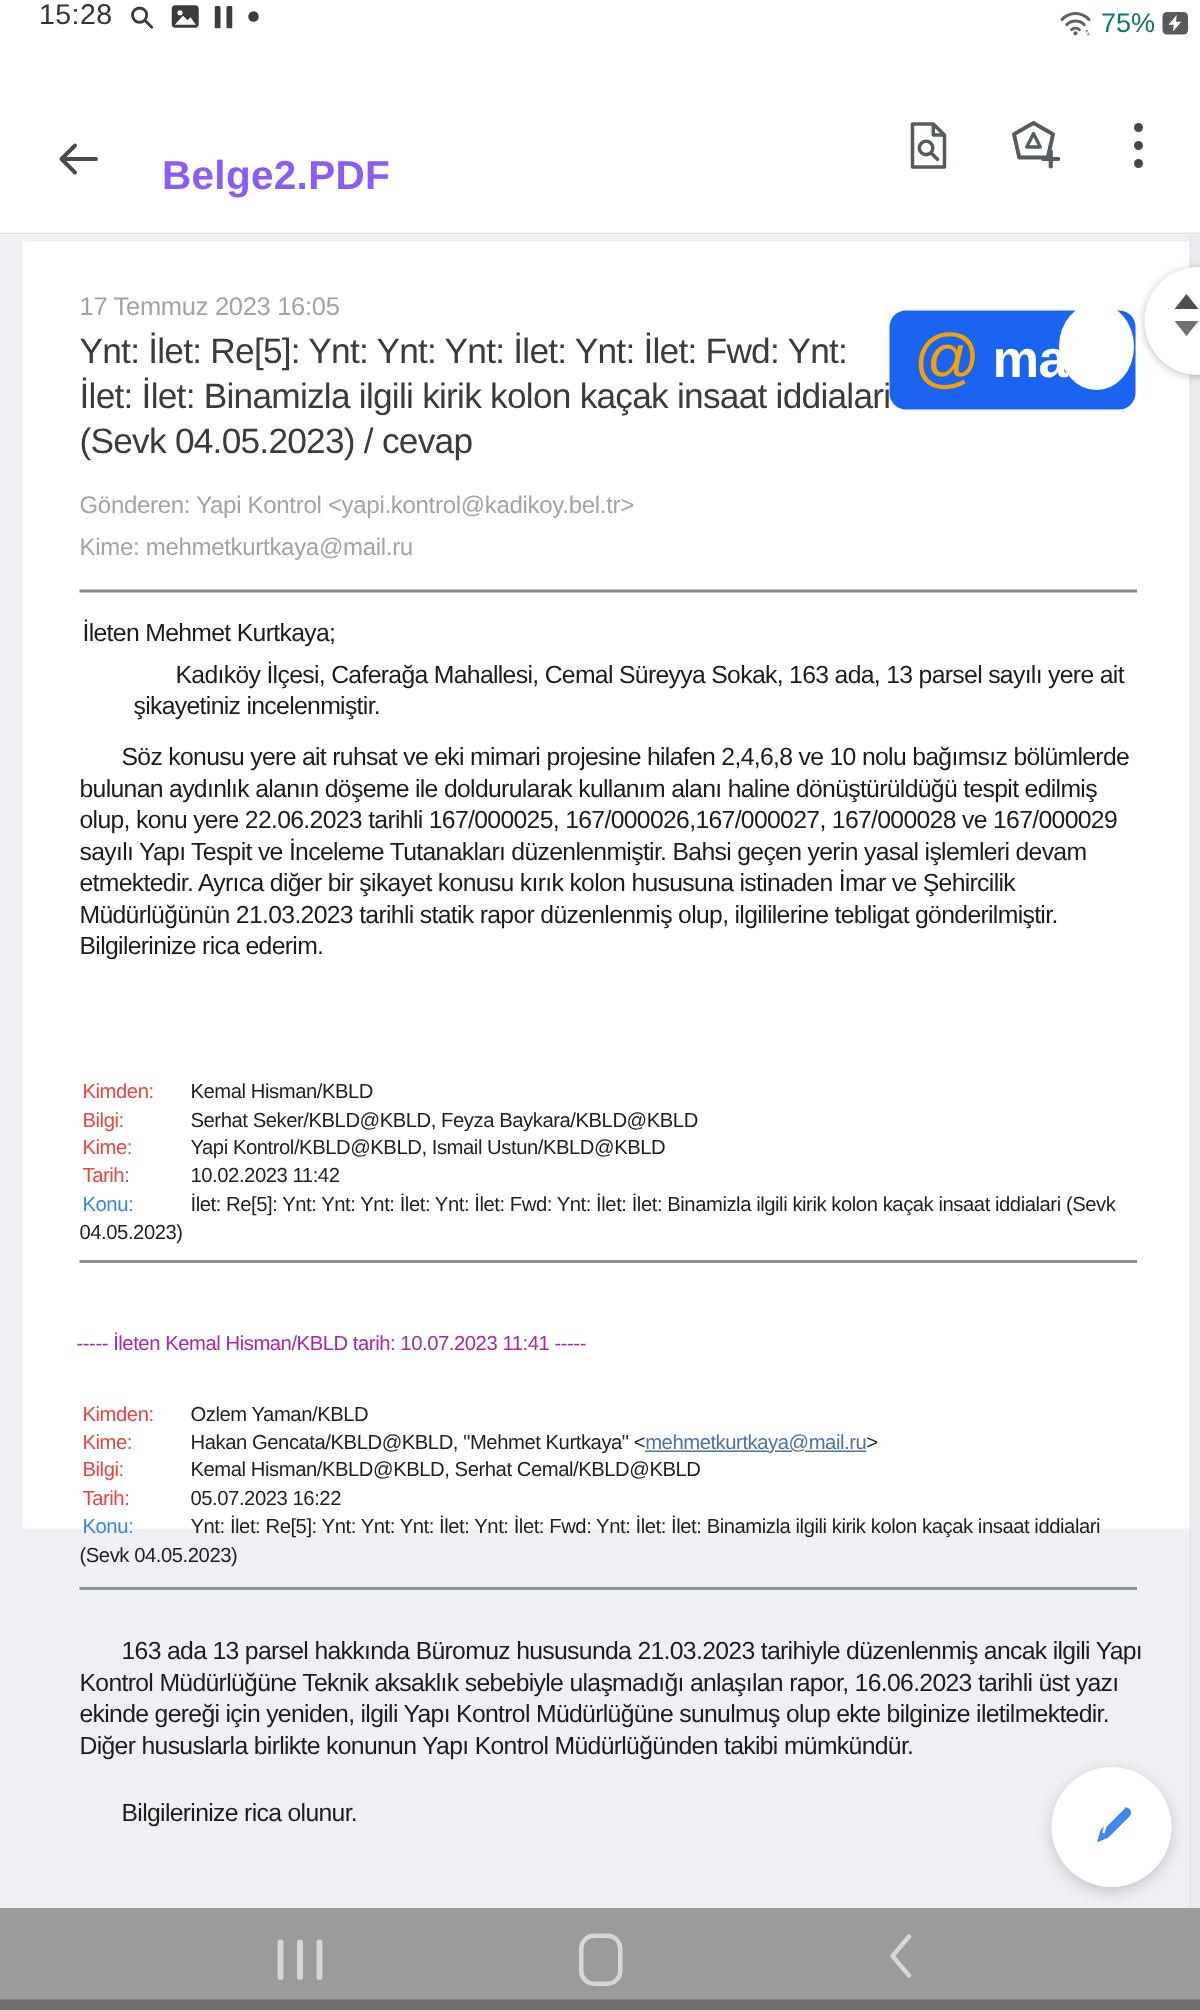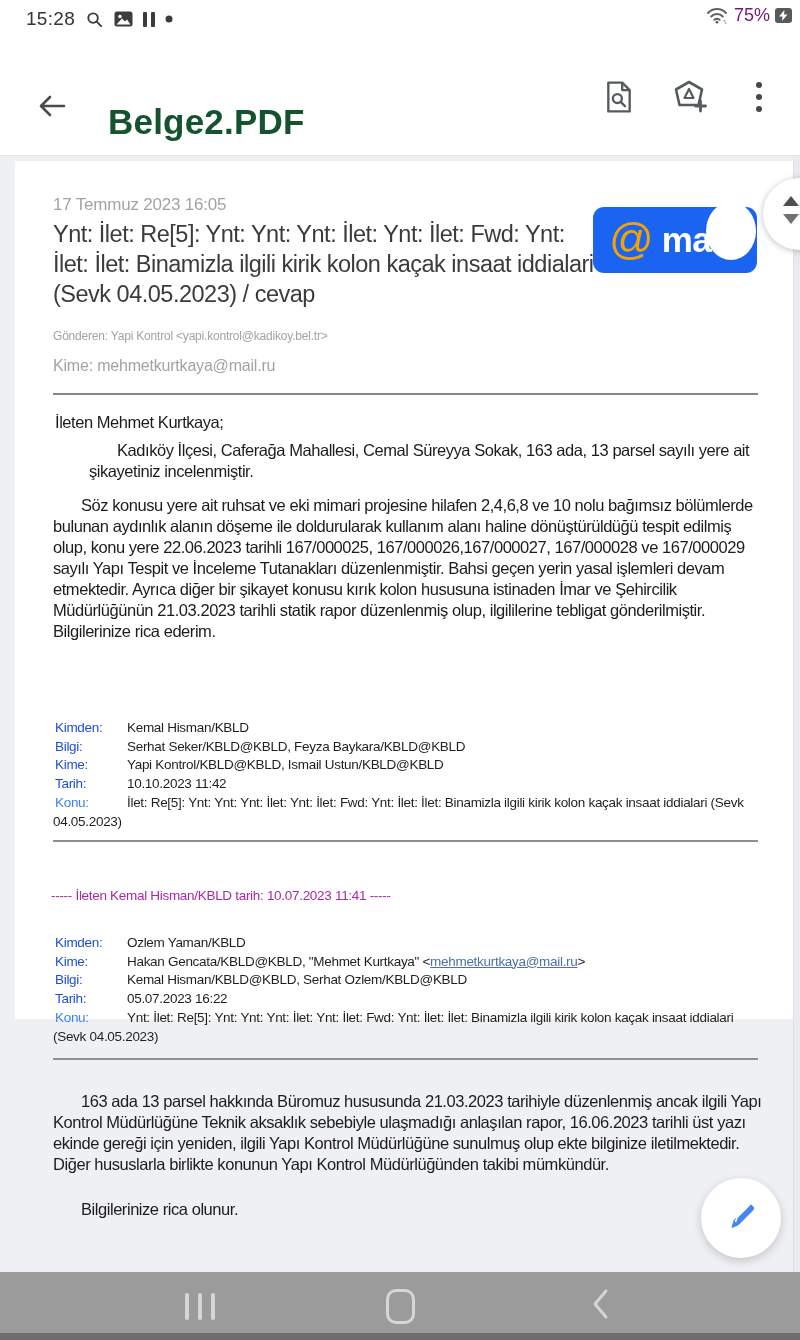--- a/index.html
+++ b/index.html
@@ -1,52 +1,52 @@
 <!DOCTYPE html>
 <html><head>
 <meta charset="utf-8">
 <style>
   * { margin:0; padding:0; box-sizing:border-box; }
   body { font-family:"Liberation Sans", sans-serif; background:#444; }
   #screen { position:relative; width:800px; height:1340px; background:#eff0f3; overflow:hidden; margin:0 auto; }
 
   
-  .status-bar { position:absolute; left:0; top:0; width:800px; height:30px; background:#fff; display:flex; align-items:flex-end; }
+  .status-bar { position:absolute; left:0; top:0; width:800px; height:30px; background:#fff; display:flex; align-items:flex-start; }
   .sb-left { display:flex; align-items:center; gap:10px; padding-left:26px; }
   .sb-time { font-size:19px; font-weight:500; color:#333; letter-spacing:.3px; }
   .sb-right { position:absolute; right:8px; top:0; height:30px; display:flex; align-items:center; gap:5px; }
-  .sb-batt-pct { font-size:18px; color:#701a75; }
+  .sb-batt-pct { font-size:18px; color:#0f766e; }
   .sb-icon { display:flex; align-items:center; }
   .batt { position:relative; width:17px; height:15px; background:#58595b; border-radius:3px; }
   .batt svg { position:absolute; left:3px; top:2px; }
 
   
   .toolbar { position:absolute; left:0; top:30px; width:800px; height:126px; background:#fff; border-bottom:1px solid #e4e5e7; }
   .back-btn { position:absolute; left:34px; top:58px; width:36px; height:36px; }
-  .doc-title { position:absolute; left:108px; top:72px; font-size:35px; font-weight:600; color:#14532d; letter-spacing:.2px; }
+  .doc-title { position:absolute; left:108px; top:72px; font-size:27px; font-weight:600; color:#8b5cf6; letter-spacing:.2px; }
   .tb-actions { position:absolute; right:24px; top:52px; display:flex; align-items:center; gap:36px; }
   .tb-btn { width:34px; height:34px; display:flex; align-items:center; justify-content:center; }
 
   
   .viewer { position:absolute; left:0; top:157px; width:800px; height:1115px; background:#eff0f3; }
   .pdf-page { position:absolute; left:15px; top:4px; width:778px; height:858px; background:#fff; }
   .scroll-track { position:absolute; right:0; top:0; width:7px; height:1115px; background:#e9ebee; border-left:1px solid #dfe1e5; }
 
   .abs { position:absolute; }
   .meta { color:#a3a3a3; letter-spacing:-0.2px; }
   .subject { left:38px; top:58px; width:548px; font-size:23.5px; line-height:30px; color:#3b3b3d; letter-spacing:-0.5px; }
-  .fromline { left:38px; top:168px; font-size:12px; }
+  .fromline { left:38px; top:168px; font-size:16px; }
   .toline { left:38px; top:196px; font-size:16px; }
   .rule { left:38px; width:705px; height:2px; background:#85878a; }
   .body-text { color:#1c1c1c; font-size:16.5px; line-height:21px; letter-spacing:-0.45px; }
   .indent { text-indent:28px; }
 
   .hdr-block { left:38px; width:708px; font-size:13.5px; line-height:18.7px; letter-spacing:-0.3px; color:#1f1f1f; }
   .hdr-row { }
-  .hlabel { display:inline-block; width:74px; padding-left:2px; color:#1d4ed8; }
+  .hlabel { display:inline-block; width:74px; padding-left:2px; color:#ef4444; }
   .hlabel-inline { display:inline-block; width:74px; padding-left:2px; color:#3b82f6; }
   .hval { font-weight:500; color:#1f1f1f; }
   .mail-link { color:#4f71a3; text-decoration:underline; cursor:pointer; }
   .fwd-sep { left:36px; top:0; font-size:13.5px; letter-spacing:-0.3px; color:#a829a4; font-weight:500; }
 
   
   .mail-badge { position:absolute; left:578px; top:46px; width:164px; height:66px; background:#1b64f2; border-radius:11px; display:flex; align-items:center; padding-left:16px; overflow:hidden; }
   .mail-at { color:#f5a201; font-size:44px; font-weight:500; line-height:1; margin-top:-3px; }
   .mail-word { color:#fff; font-size:35px; font-weight:600; margin-left:8px; letter-spacing:-0.5px; }
   .badge-cover { position:absolute; left:691px; top:41px; width:50px; height:58px; background:#fff; border-radius:50%; }
@@ -185,32 +185,32 @@
       <div class="abs body-text" style="left:40px; top:251px; width:705px;">İleten Mehmet Kurtkaya;</div>
 
       <div class="abs body-text indent" style="left:38px; top:279px; width:707px;margin-left:36px;">Kadıköy İlçesi, Caferağa Mahallesi, Cemal Süreyya Sokak, 163 ada, 13 parsel sayılı yere ait şikayetiniz incelenmiştir.</div>
 
       <div class="abs body-text indent" style="left:38px; top:334px; width:709px;">Söz konusu yere ait ruhsat ve eki mimari projesine hilafen 2,4,6,8 ve 10 nolu bağımsız bölümlerde bulunan aydınlık alanın döşeme ile doldurularak kullanım alanı haline dönüştürüldüğü tespit edilmiş olup, konu yere 22.06.2023 tarihli 167/000025, 167/000026,167/000027, 167/000028 ve 167/000029 sayılı Yapı Tespit ve İnceleme Tutanakları düzenlenmiştir. Bahsi geçen yerin yasal işlemleri devam etmektedir. Ayrıca diğer bir şikayet konusu kırık kolon hususuna istinaden İmar ve Şehircilik Müdürlüğünün 21.03.2023 tarihli statik rapor düzenlenmiş olup, ilgililerine tebligat gönderilmiştir. Bilgilerinize rica ederim.</div>
 
       <div class="abs hdr-block" style="top:558px;">
         <div class="hdr-row"><span class="hlabel">Kimden:</span><span class="hval">Kemal Hisman/KBLD</span></div>
         <div class="hdr-row"><span class="hlabel">Bilgi:</span><span class="hval">Serhat Seker/KBLD@KBLD, Feyza Baykara/KBLD@KBLD</span></div>
         <div class="hdr-row"><span class="hlabel">Kime:</span><span class="hval">Yapi Kontrol/KBLD@KBLD, Ismail Ustun/KBLD@KBLD</span></div>
-        <div class="hdr-row"><span class="hlabel">Tarih:</span><span class="hval">10.10.2023 11:42</span></div>
+        <div class="hdr-row"><span class="hlabel">Tarih:</span><span class="hval">10.02.2023 11:42</span></div>
         <div class="hdr-row"><span class="hlabel-inline">Konu:</span><span class="hval">İlet: Re[5]: Ynt: Ynt: Ynt: İlet: Ynt: İlet: Fwd: Ynt: İlet: İlet: Binamizla ilgili kirik kolon kaçak insaat iddialari (Sevk 04.05.2023)</span></div>
       </div>
 
       <div class="abs rule" style="top:679px; background:#8d9094;"></div>
 
       <div class="abs fwd-sep" style="top:727px;">----- İleten Kemal Hisman/KBLD tarih: 10.07.2023 11:41 -----</div>
 
       <div class="abs hdr-block" style="top:773px;">
         <div class="hdr-row"><span class="hlabel">Kimden:</span><span class="hval">Ozlem Yaman/KBLD</span></div>
         <div class="hdr-row"><span class="hlabel">Kime:</span><span class="hval">Hakan Gencata/KBLD@KBLD, "Mehmet Kurtkaya" &lt;</span><span class="hval mail-link">mehmetkurtkaya@mail.ru</span><span class="hval">&gt;</span></div>
-        <div class="hdr-row"><span class="hlabel">Bilgi:</span><span class="hval">Kemal Hisman/KBLD@KBLD, Serhat Ozlem/KBLD@KBLD</span></div>
+        <div class="hdr-row"><span class="hlabel">Bilgi:</span><span class="hval">Kemal Hisman/KBLD@KBLD, Serhat Cemal/KBLD@KBLD</span></div>
         <div class="hdr-row"><span class="hlabel">Tarih:</span><span class="hval">05.07.2023 16:22</span></div>
         <div class="hdr-row"><span class="hlabel-inline">Konu:</span><span class="hval">Ynt: İlet: Re[5]: Ynt: Ynt: Ynt: İlet: Ynt: İlet: Fwd: Ynt: İlet: İlet: Binamizla ilgili kirik kolon kaçak insaat iddialari (Sevk 04.05.2023)</span></div>
       </div>
 
       <div class="abs rule" style="top:897px; background:#8d9094;"></div>
 
       <div class="abs body-text indent" style="left:38px; top:930px; width:709px;">163 ada 13 parsel hakkında Büromuz hususunda 21.03.2023 tarihiyle düzenlenmiş ancak ilgili Yapı Kontrol Müdürlüğüne Teknik aksaklık sebebiyle ulaşmadığı anlaşılan rapor, 16.06.2023 tarihli üst yazı ekinde gereği için yeniden, ilgili Yapı Kontrol Müdürlüğüne sunulmuş olup ekte bilginize iletilmektedir. Diğer hususlarla birlikte konunun Yapı Kontrol Müdürlüğünden takibi mümkündür.</div>
       <div class="abs body-text" style="left:66px; top:1038px; width:680px;">Bilgilerinize rica olunur.</div>
     </div>
 

